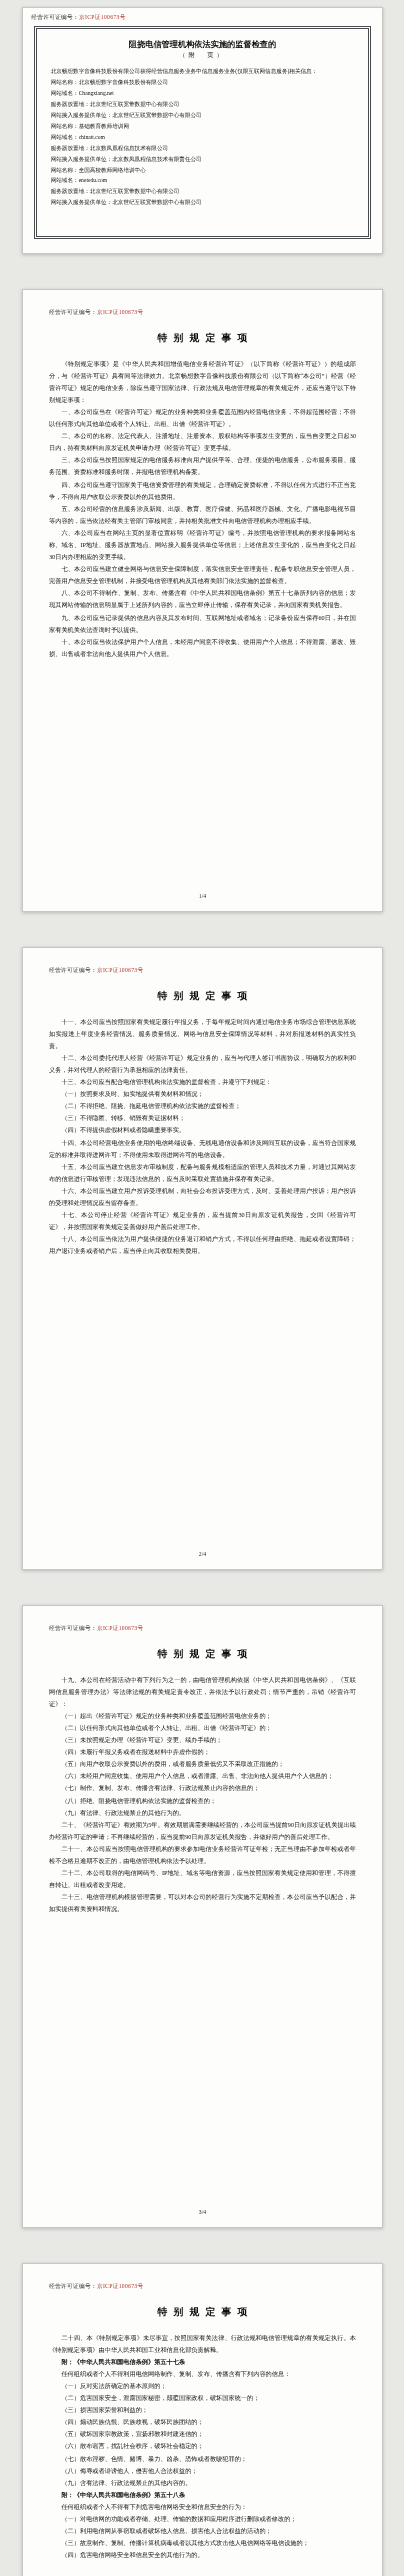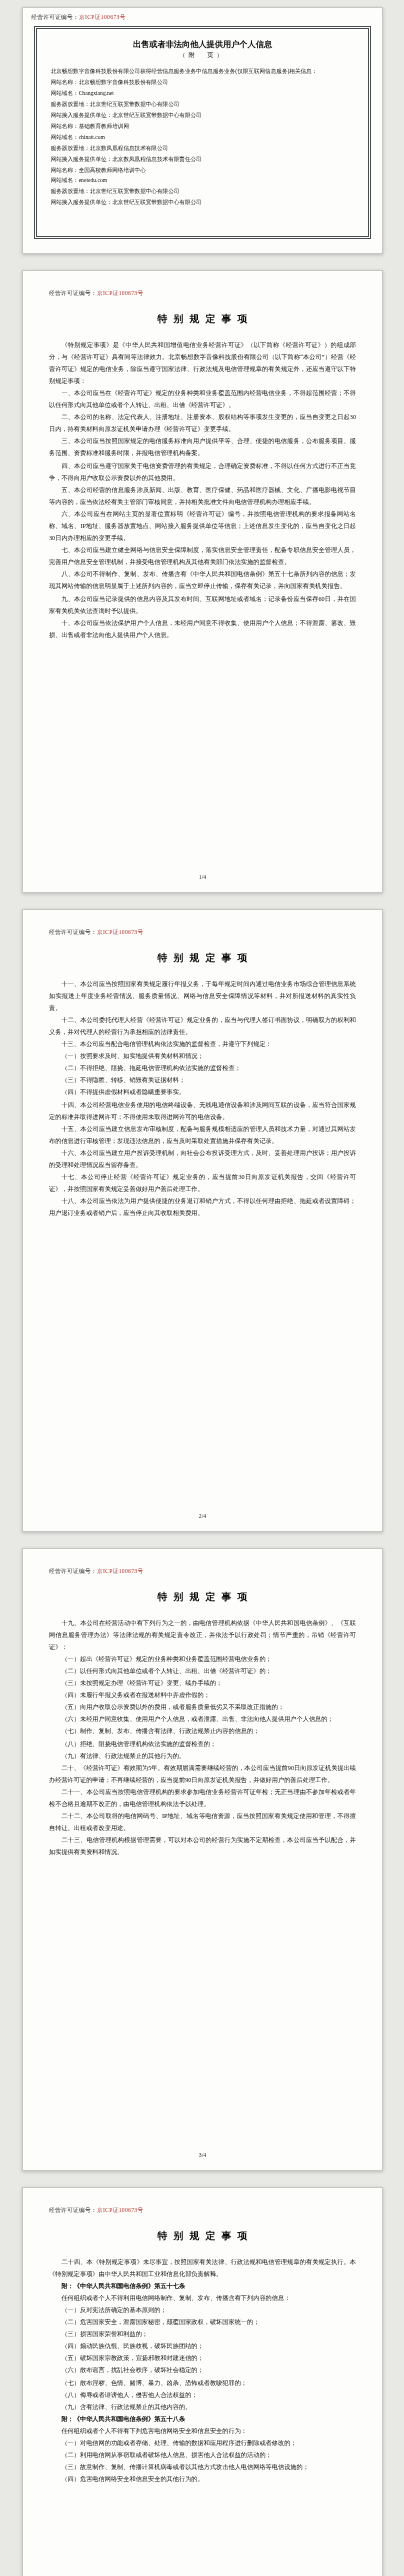--- a/index.html
+++ b/index.html
@@ -56,21 +56,21 @@
   }
   .cert-body p {
     margin:0;
     font-size:5.6px;
     line-height:1.95;
     color:#101010;
     text-align:left;
   }
 
   
-  .prov-page { height:623px; margin-top:16px; padding:18.5px 26px 31px; }
+  .prov-page { height:623px; margin-top:35px; padding:18.5px 26px 31px; }
   .prov-hdr { margin-bottom:15.5px; }
   .prov-title {
     text-align:center;
     font-weight:bold;
     font-size:9.8px;
     letter-spacing:6.2px;
     text-indent:6.2px;
     margin:0 0 12.4px;
     color:#0e0e0e;
   }
@@ -97,21 +97,21 @@
 <body>
 
 <div class="canvas">
 
   <section class="sheet cert-page">
     <div class="page-hdr">
       <span>经营许可证编号：</span><span class="num">京ICP证100673号</span>
     </div>
     <div class="cert-frame">
       <div class="cert-inner">
-        <h1 class="cert-title">出售或者非法向他人提供用户个人信息</h1>
+        <h1 class="cert-title">阻挠电信管理机构依法实施的监督检查的</h1>
         <div class="cert-sub">（附　页）</div>
         <div class="cert-body">
           <p>北京畅想数字音像科技股份有限公司获得经营信息服务业务中信息服务业务(仅限互联网信息服务)相关信息：</p>
           <div>
 
               <p>网站名称：北京畅想数字音像科技股份有限公司</p>
 
               <p>网站域名：Changxiang.net</p>
 
               <p>服务器放置地：北京世纪互联宽带数据中心有限公司</p>

